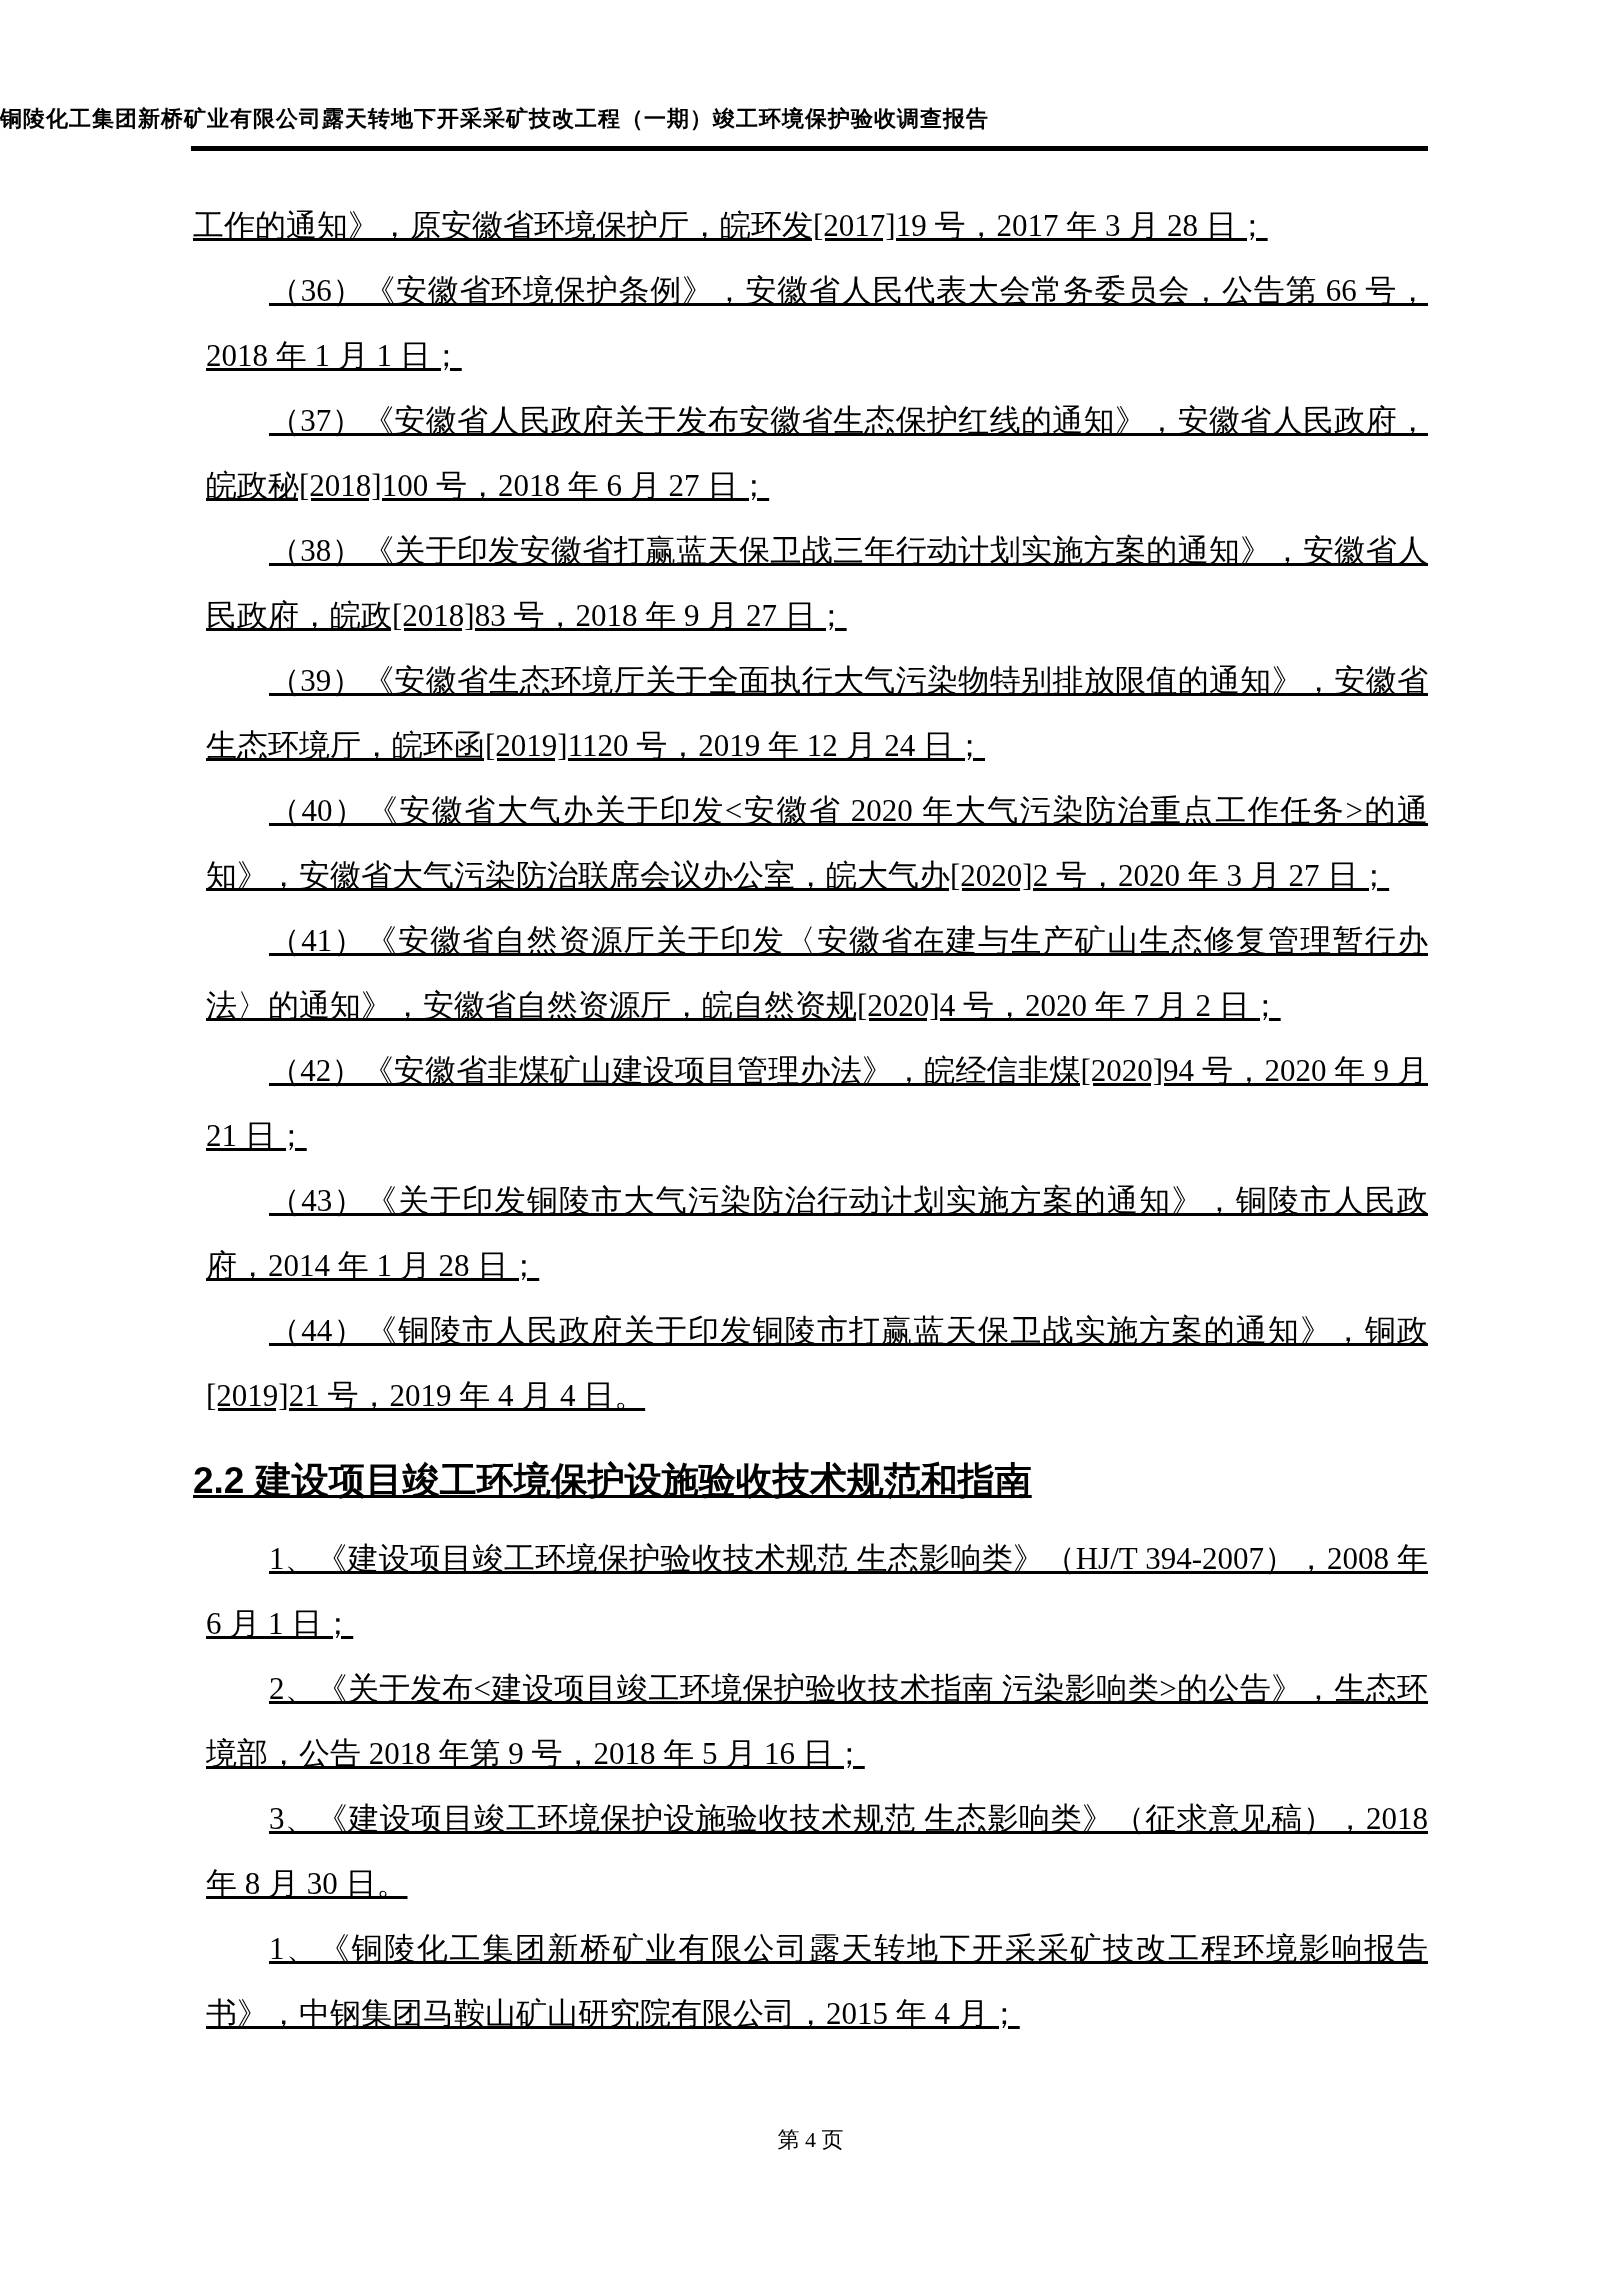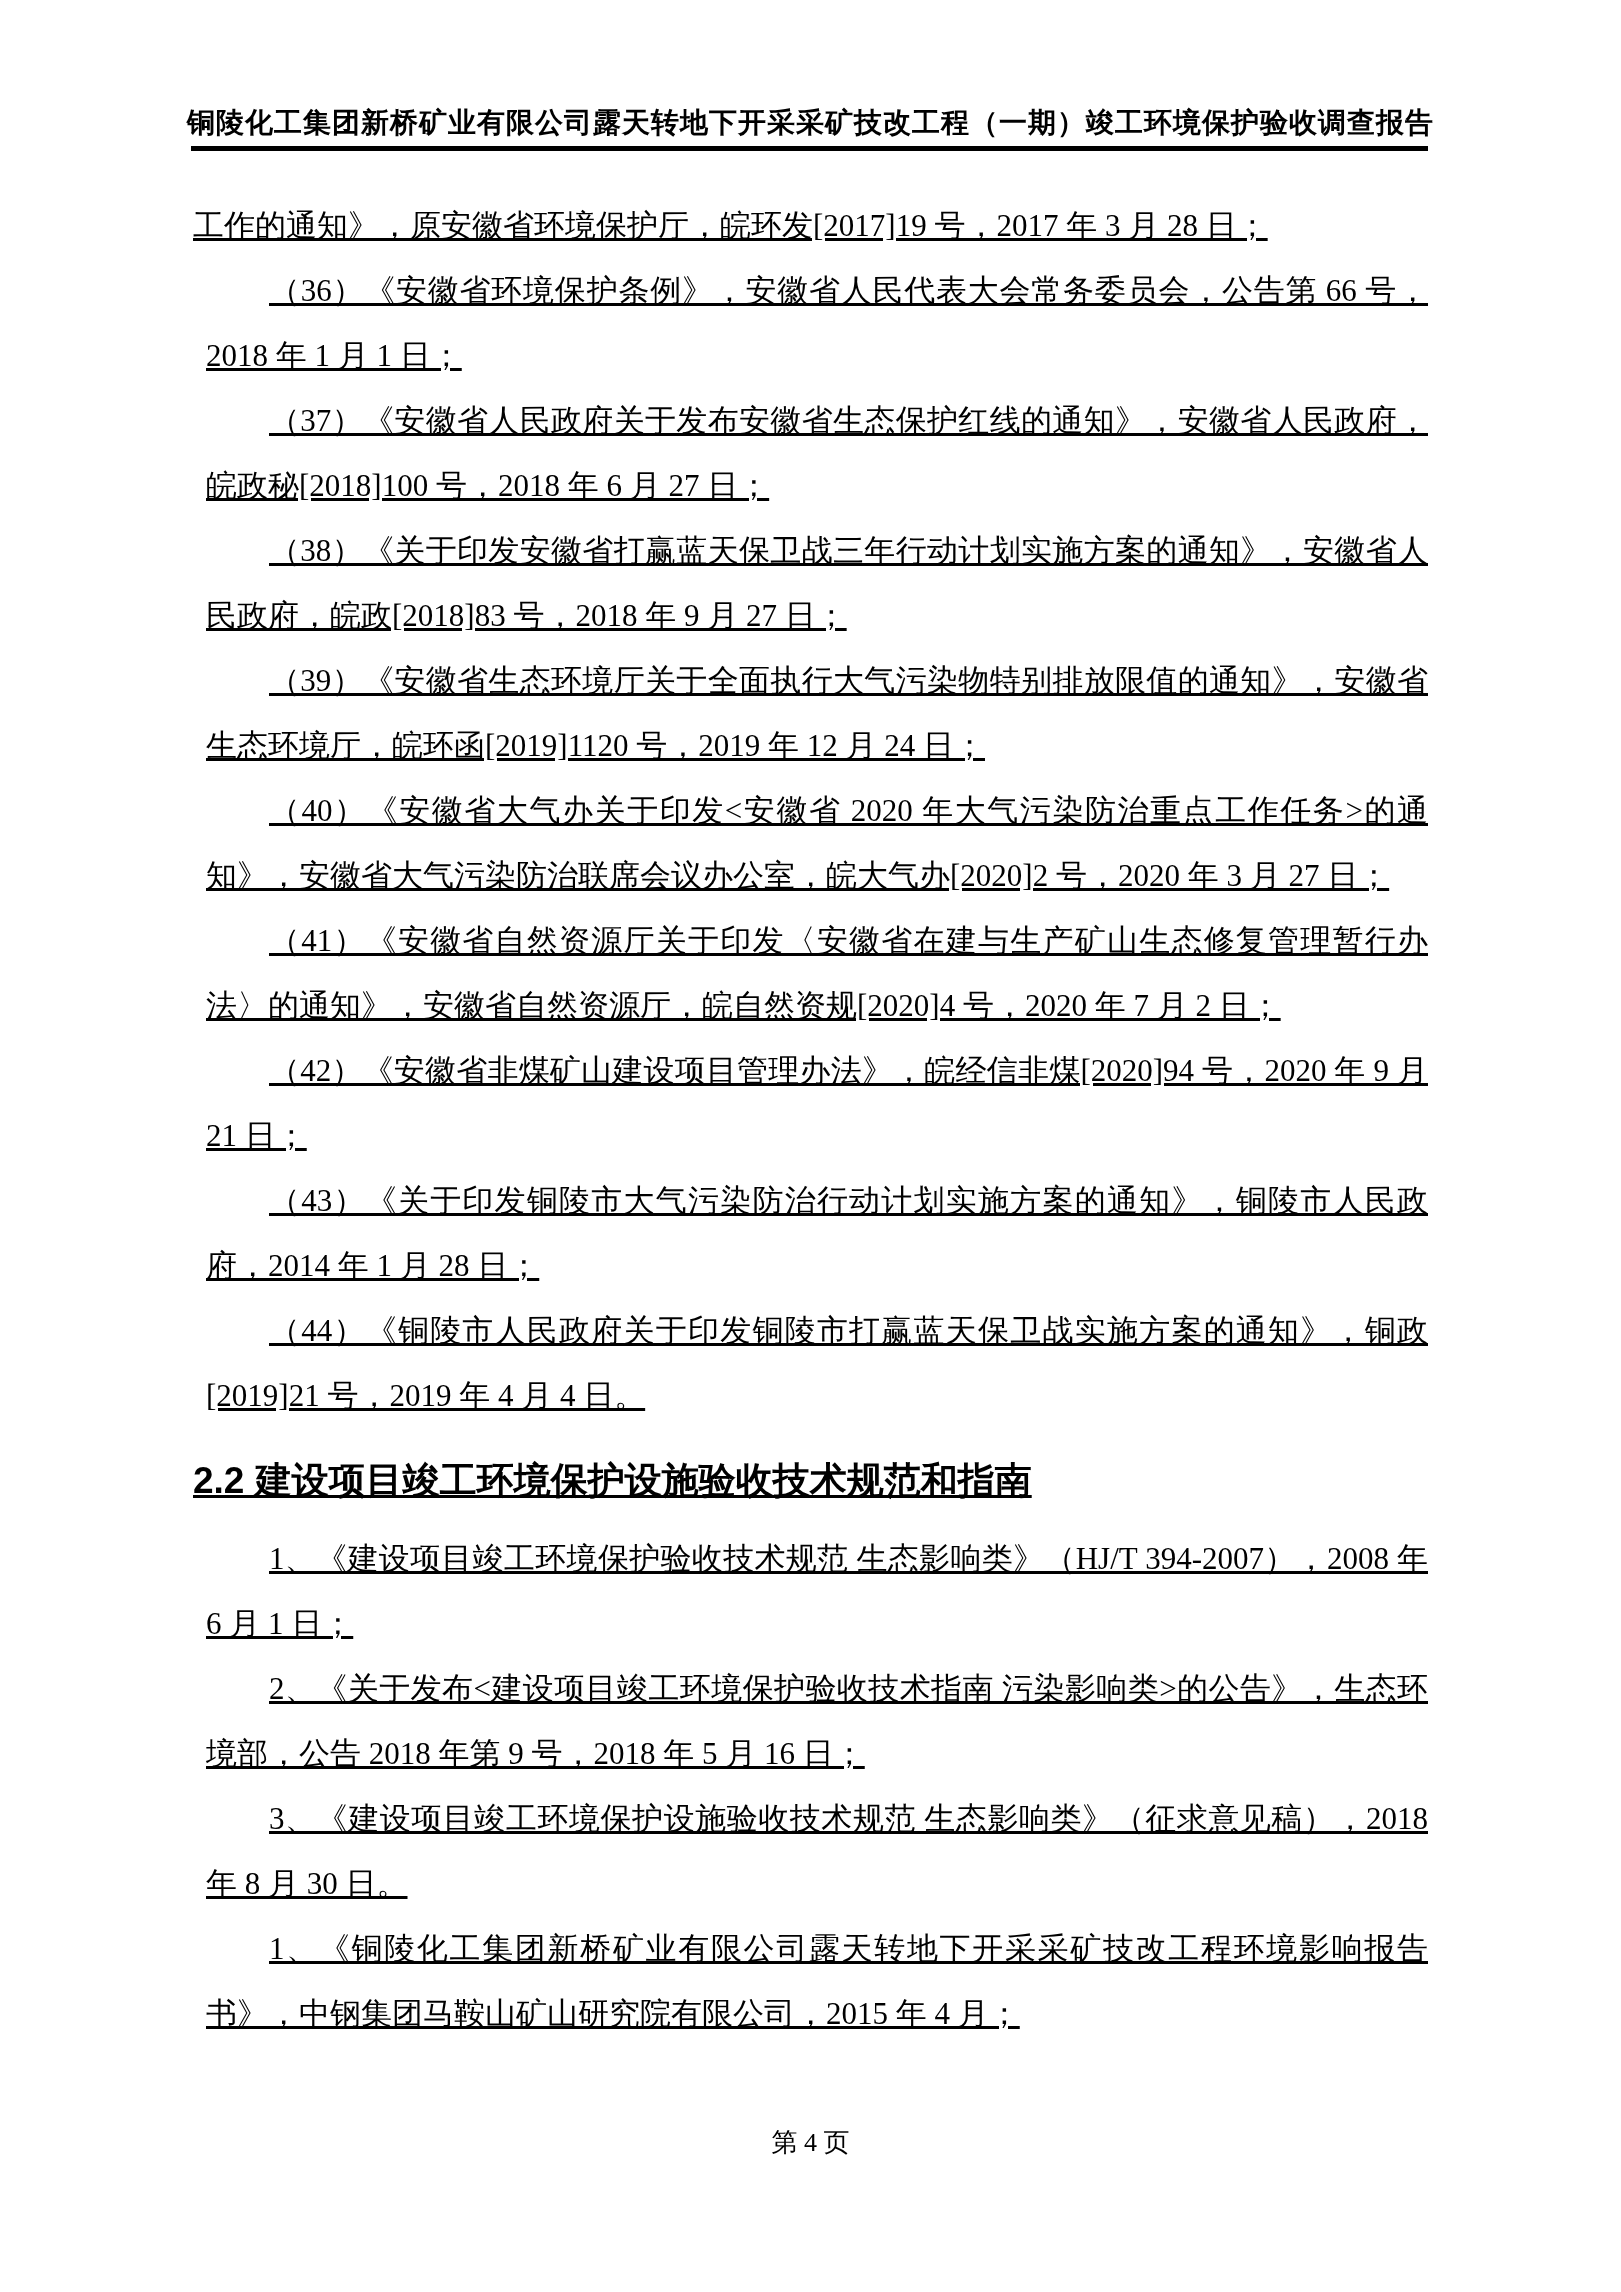--- a/index.html
+++ b/index.html
@@ -10,22 +10,22 @@
     background: #ffffff;
     color: #000000;
     font-family: "Liberation Serif", serif;
     overflow: hidden;
   }
   .header-title {
     position: absolute;
     top: 104px;
     left: 0;
     right: 0;
-    text-align: center;
-    font-size: 28px;
+    text-align: left;
+    font-size: 22px;
     font-weight: bold;
     letter-spacing: 1px;
     white-space: nowrap;
   }
   .header-rule {
     position: absolute;
     top: 146px;
     left: 191px;
     width: 1237px;
     height: 4.9px;
@@ -55,21 +55,21 @@
     font-weight: bold;
     font-family: "Liberation Sans", sans-serif;
     text-align: left;
   }
   .footer {
     position: absolute;
     top: 2125px;
     left: 0;
     right: 0;
     text-align: center;
-    font-size: 26px;
+    font-size: 22px;
   }
 </style>
 </head>
 <body>
 
 <div class="page">
 
   <header>
     <div class="header-title">铜陵化工集团新桥矿业有限公司露天转地下开采采矿技改工程（一期）竣工环境保护验收调查报告</div>
     <div class="header-rule"></div>

